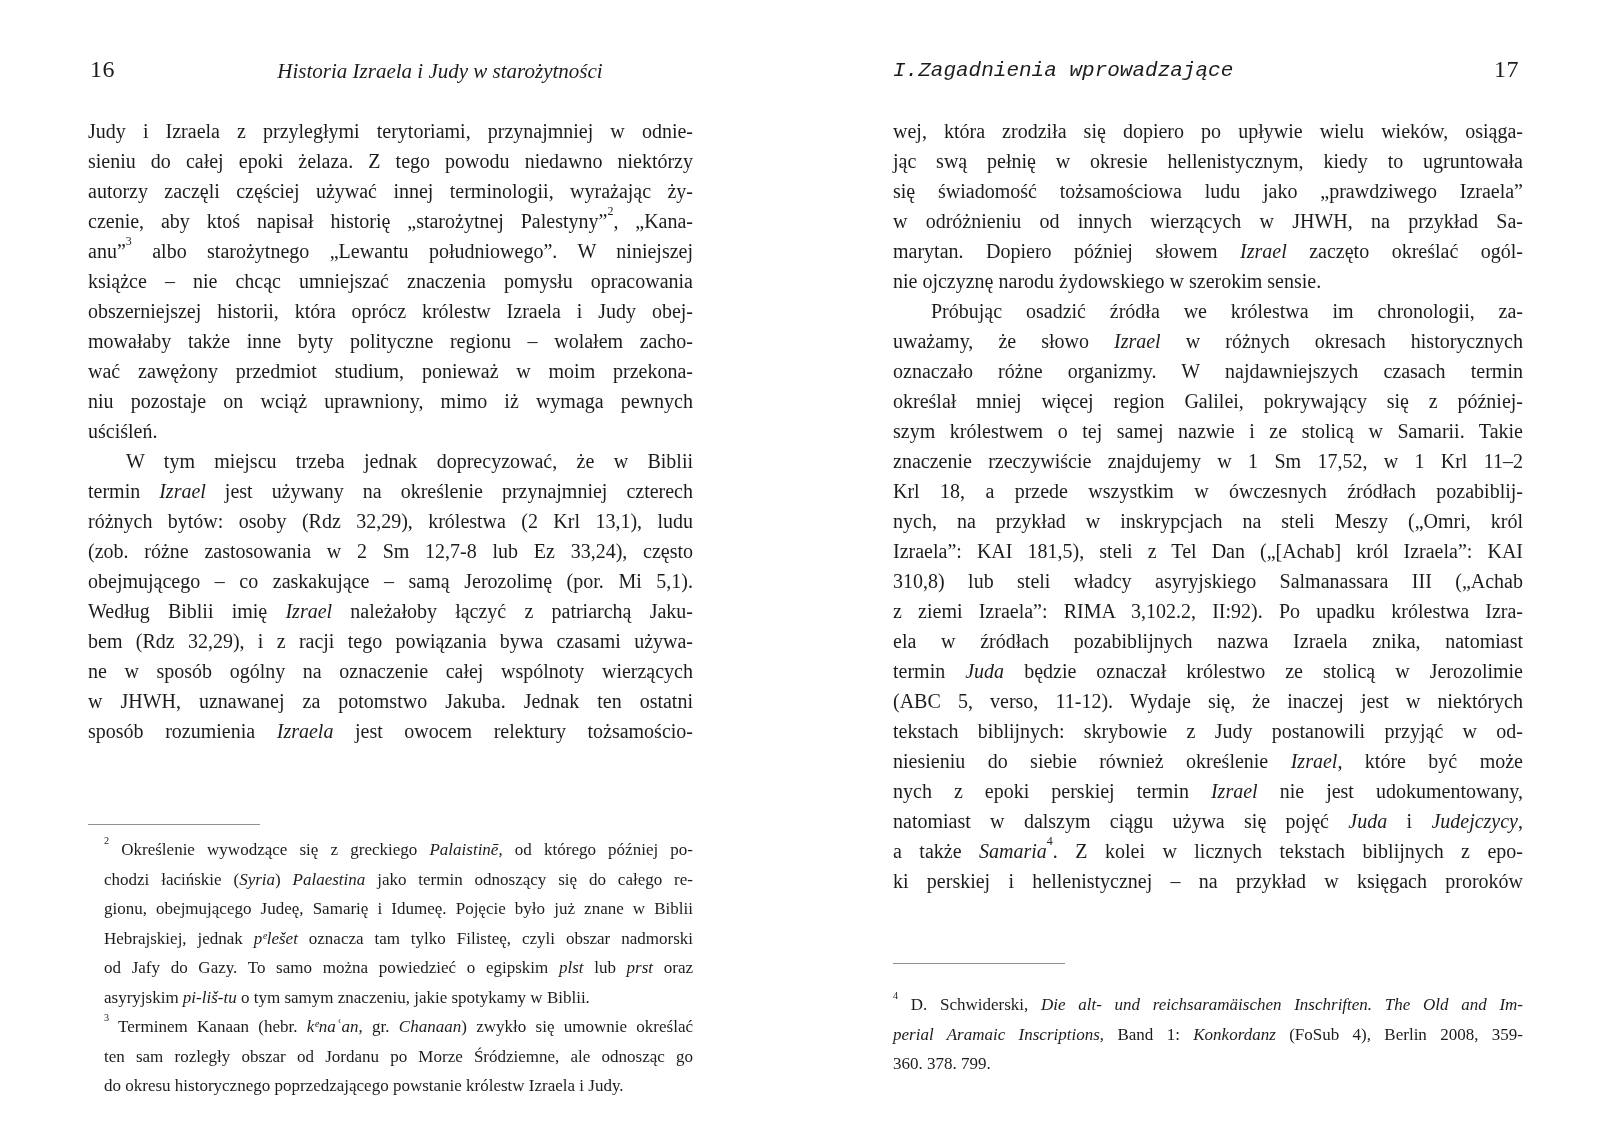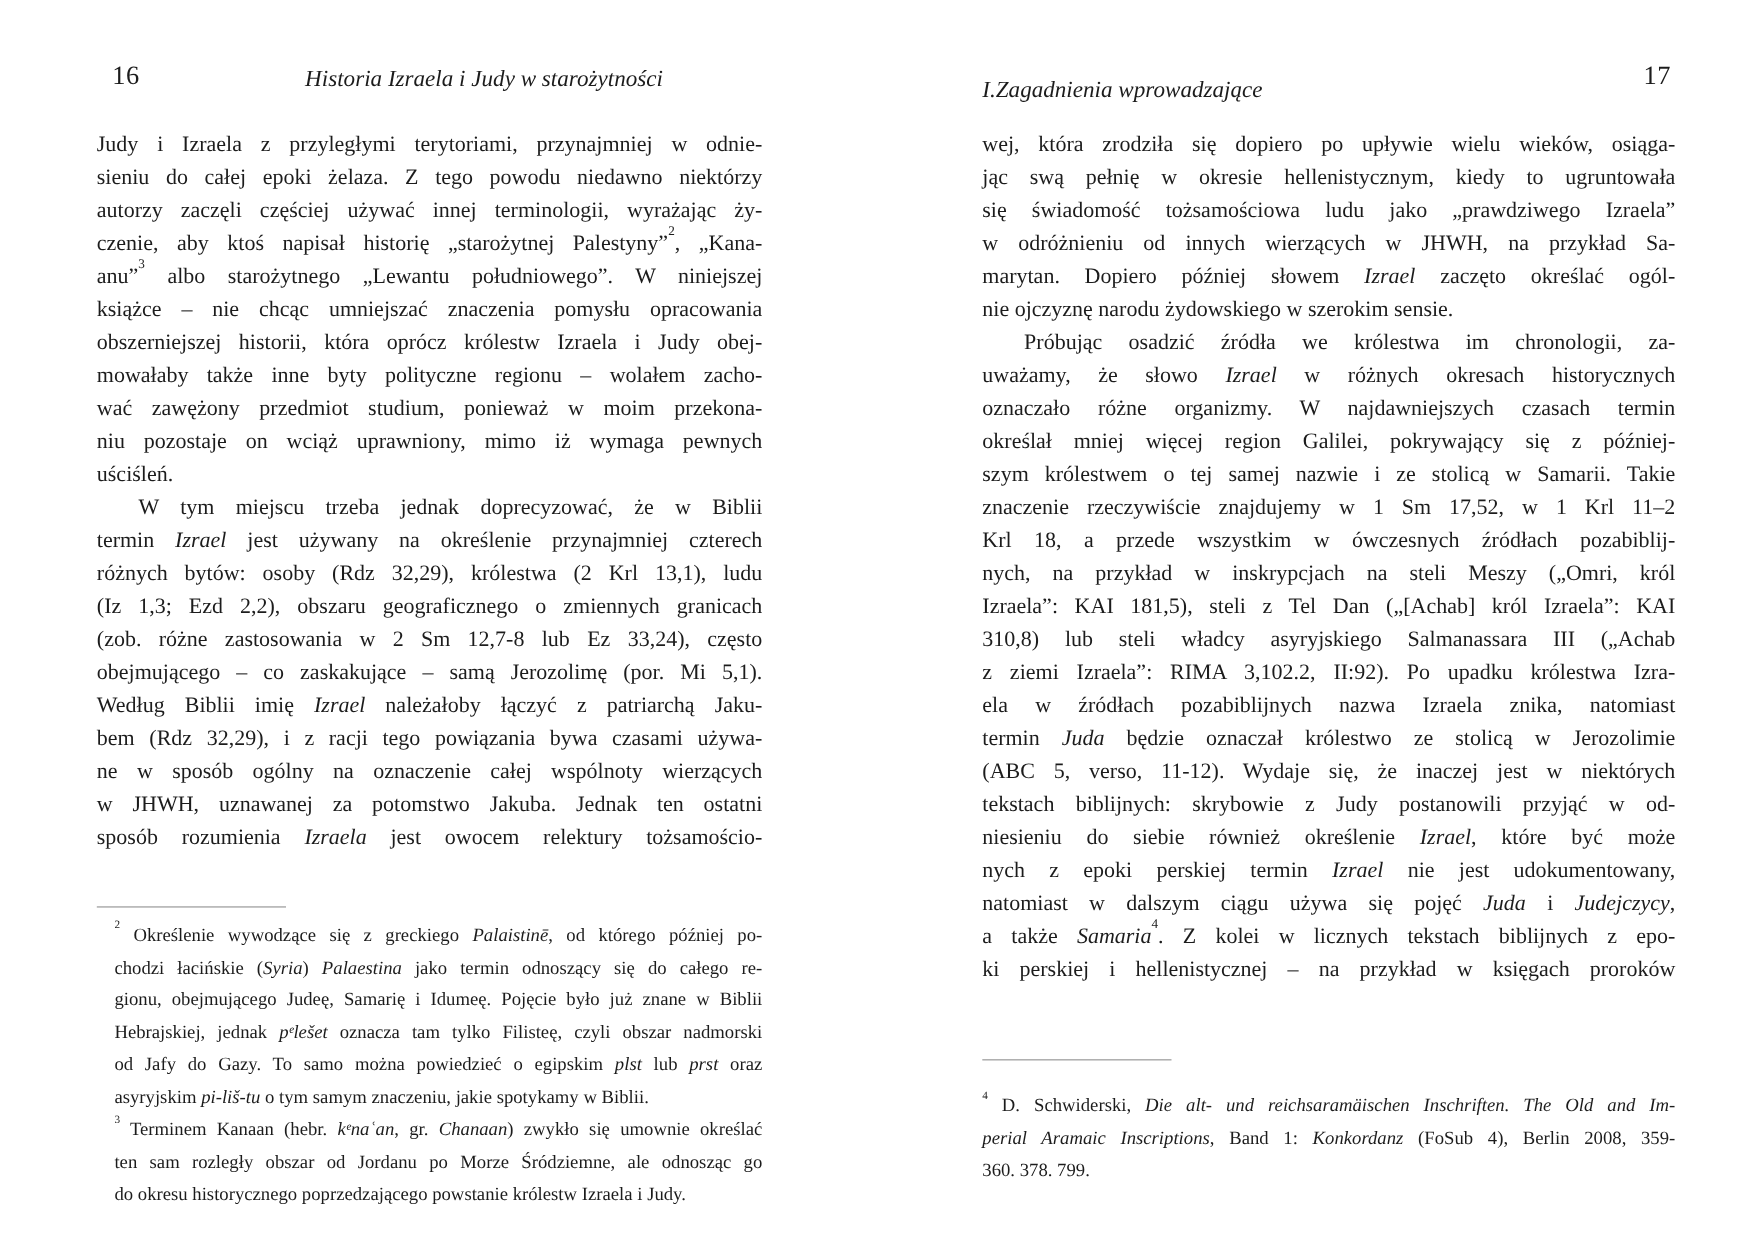--- a/index.html
+++ b/index.html
@@ -8,23 +8,23 @@
     background:#ffffff;color:#1c1c1c;
     font-family:"Liberation Serif", serif;
   }
   .page{position:absolute;top:0;height:1131px;}
   #left-page{left:88px;width:605px;}
   #right-page{left:893px;width:630px;}
 
   .header{position:absolute;top:56px;left:0;right:0;height:34px;}
   .pagenum{font-size:24px;letter-spacing:0.5px;}
   .running{font-style:italic;font-size:21px;white-space:nowrap;}
-  #left-page .pagenum{position:absolute;left:2px;top:0;margin-left:12px;}
+  #left-page .pagenum{position:absolute;left:2px;top:0;}
   #left-page .running{position:absolute;left:352px;top:3px;transform:translateX(-50%);}
-  #right-page .running{position:absolute;left:0;top:13px;}
+  #right-page .running{position:absolute;left:0;top:3px;font-family:Liberation Mono, monospace;}
   #right-page .pagenum{position:absolute;right:4px;top:0;}
 
   .body-text{position:absolute;left:0;right:0;top:116px;font-size:20px;}
   .line{line-height:30px;text-align:justify;text-align-last:justify;}
   .line.end{text-align-last:left;}
   .line.indent{text-indent:38px;}
 
   .fnrule{position:absolute;left:0;width:172px;height:1px;background:#8f8f8f;}
   #left-page .fnrule{top:824px;}
   #right-page .fnrule{top:963px;}
@@ -53,21 +53,20 @@
       <div class="line">anu”<sup>3</sup> albo starożytnego „Lewantu południowego”. W niniejszej</div>
       <div class="line">książce – nie chcąc umniejszać znaczenia pomysłu opracowania</div>
       <div class="line">obszerniejszej historii, która oprócz królestw Izraela i Judy obej-</div>
       <div class="line">mowałaby także inne byty polityczne regionu – wolałem zacho-</div>
       <div class="line">wać zawężony przedmiot studium, ponieważ w moim przekona-</div>
       <div class="line">niu pozostaje on wciąż uprawniony, mimo iż wymaga pewnych</div>
       <div class="line end">uściśleń.</div>
       <div class="line indent">W tym miejscu trzeba jednak doprecyzować, że w Biblii</div>
       <div class="line">termin <i>Izrael</i> jest używany na określenie przynajmniej czterech</div>
       <div class="line">różnych bytów: osoby (Rdz 32,29), królestwa (2 Krl 13,1), ludu</div>
-      <div class="line">(Iz 1,3; Ezd 2,2), obszaru geograficznego o zmiennych granicach</div>
       <div class="line">(zob. różne zastosowania w 2 Sm 12,7-8 lub Ez 33,24), często</div>
       <div class="line">obejmującego – co zaskakujące – samą Jerozolimę (por. Mi 5,1).</div>
       <div class="line">Według Biblii imię <i>Izrael</i> należałoby łączyć z patriarchą Jaku-</div>
       <div class="line">bem (Rdz 32,29), i z racji tego powiązania bywa czasami używa-</div>
       <div class="line">ne w sposób ogólny na oznaczenie całej wspólnoty wierzących</div>
       <div class="line">w JHWH, uznawanej za potomstwo Jakuba. Jednak ten ostatni</div>
       <div class="line">sposób rozumienia <i>Izraela</i> jest owocem relektury tożsamościo-</div>
     </div>
   <div class="fnrule"></div>
   <div class="footnotes">

